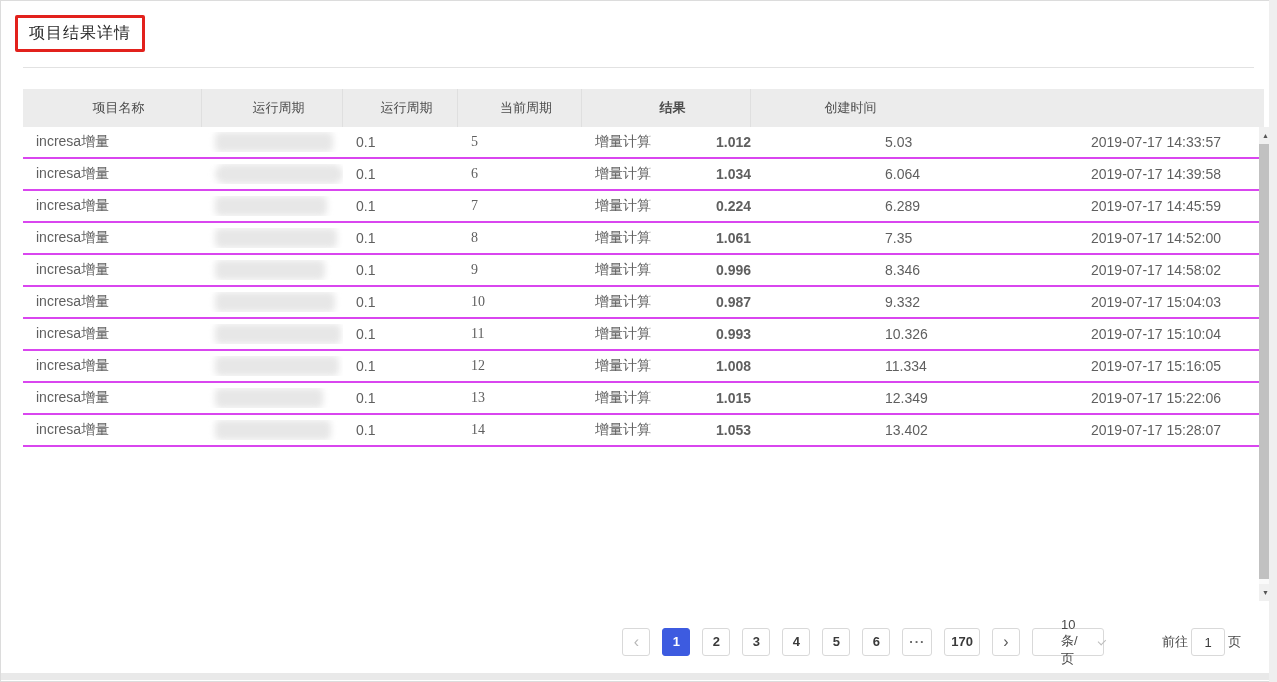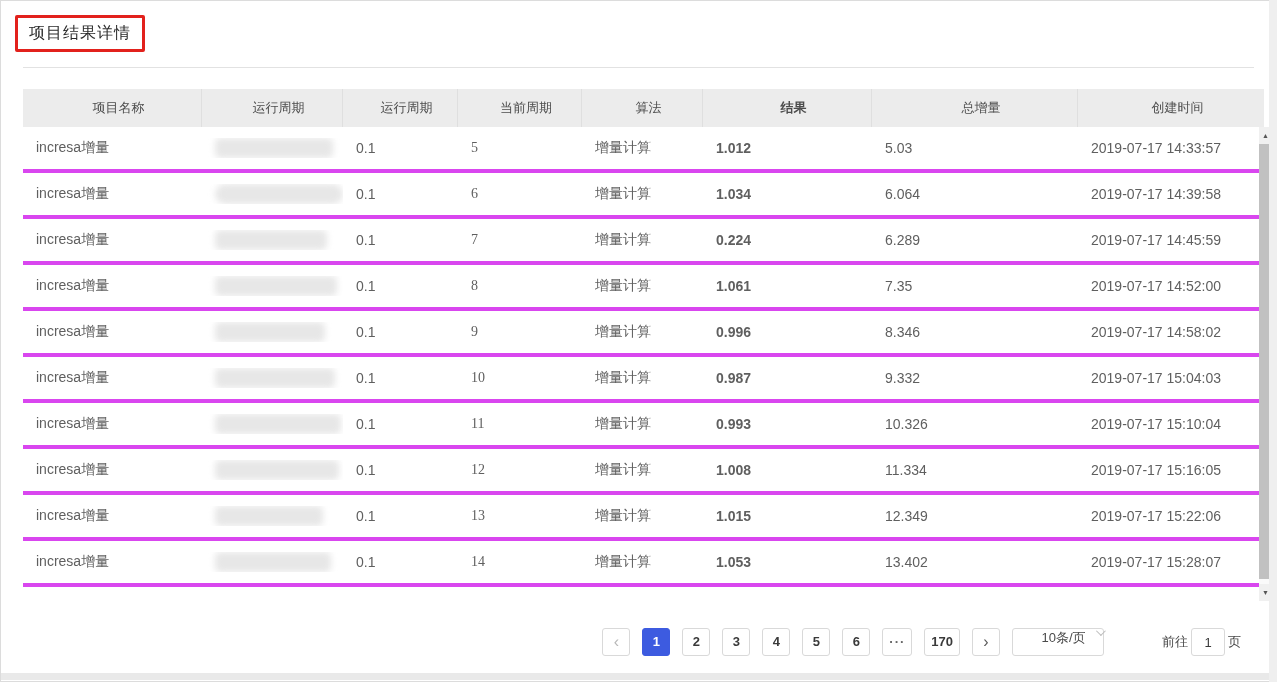--- a/index.html
+++ b/index.html
@@ -25,21 +25,21 @@
   .divider { position:absolute; left:22px; top:66px; width:1231px; height:1px; background:#e2e2e2; }
 
   
   .table { position:absolute; left:22px; top:88px; width:1241px; }
   .thead { display:flex; height:38px; background:var(--header-bg,#ececec);text-align:center; }
   .th {
     font-size:13px; color:#4c4c4c; line-height:38px; padding-left:13px;
     overflow:hidden; white-space:nowrap;
   }
   .th:not(:last-child){ border-right:1px solid #dfdfdf; }
-  .tbody .tr { display:flex; height:46px; align-items:center; border-bottom:4px solid #d946ef; background:#fff; }
+  .tbody .tr { display:flex; height:32px; align-items:center; border-bottom:2px solid #d946ef; background:#fff; }
   .td { font-size:14px; color:#5f5f5f; padding-left:13px; overflow:hidden; white-space:nowrap; }
   .col1{width:179px;} .col2{width:141px;} .col3{width:115px;} .col4{width:124px;font-family:Liberation Serif, serif;}
   .col5{width:121px;} .col6{width:169px;font-weight:bold;} .col7{width:206px;} .col8{width:186px;}
 
   
   .redacted { height:20px; background:#e7e7e7; border-radius:5px; filter:blur(3px); }
   .tr:nth-child(1) .redacted{width:118px}
   .tr:nth-child(2) .redacted{width:128px; border-radius:12px;}
   .tr:nth-child(3) .redacted{width:112px}
   .tr:nth-child(4) .redacted{width:122px}
@@ -74,22 +74,22 @@
     background:#fff; border:1px solid #d9d9d9; border-radius:3px;
     font-size:13px; font-weight:700; color:#3a3a3a;
     font-family:inherit; cursor:pointer; line-height:26px; text-align:center;
   }
   .page-btn.active { background:var(--accent,#3d5be0); border-color:var(--accent,#3d5be0); color:#fff; }
   .page-btn.ellipsis { letter-spacing:1px; color:#666; }
   .nav-btn { font-weight:400; font-size:16px; }
   .nav-btn.prev { color:#b8b8b8; }
   .nav-btn.next { color:#5a5a5a; }
   .page-size-select {
-    width:92px; height:28px; border:1px solid #d9d9d9; border-radius:3px; background:#fff;
-    display:flex; justify-content:center; gap:10px;
+    width:72px; height:28px; border:1px solid #d9d9d9; border-radius:3px; background:#fff;
+    display:flex; align-items:center; justify-content:center; gap:10px;
     font-size:13px; color:#4a4a4a; cursor:pointer;padding-left:28px;
   }
   .chevron-down {
     width:7px; height:7px; border-right:1.5px solid #bdbdbd; border-bottom:1.5px solid #bdbdbd;
     transform:rotate(45deg) translateY(-2px);
   }
   .goto { display:flex; align-items:center; gap:3px; margin-left:46px; font-size:13px; color:#4a4a4a; }
   .goto-input {
     width:34px; height:28px; border:1px solid #d9d9d9; border-radius:3px;
     text-align:center; font-size:13px; color:#3a3a3a; font-family:inherit; outline:none;
@@ -109,23 +109,21 @@
   </div>
 
   <div class="divider"></div>
 
   <div class="table">
     <div class="thead">
         <div class="th col1">项目名称</div>
         <div class="th col2">运行周期</div>
         <div class="th col3">运行周期</div>
         <div class="th col4">当前周期</div>
-        <div class="th col5">算法</div>
         <div class="th col6">结果</div>
-        <div class="th col7">总增量</div>
         <div class="th col8">创建时间</div>
       </div>
     <div class="tbody">
         <div class="tr">
           <div class="td col1">incresa增量</div>
           <div class="td col2">
             <div class="redacted"></div>
           </div>
           <div class="td col3">0.1</div>
           <div class="td col4">5</div>

